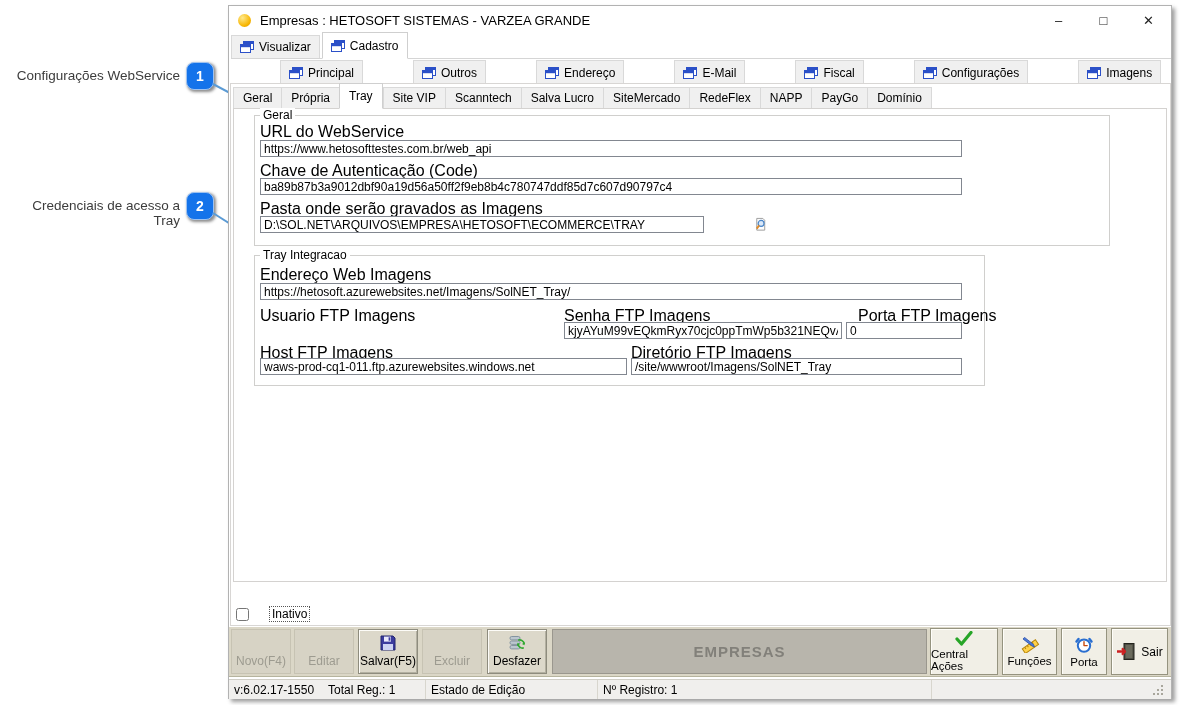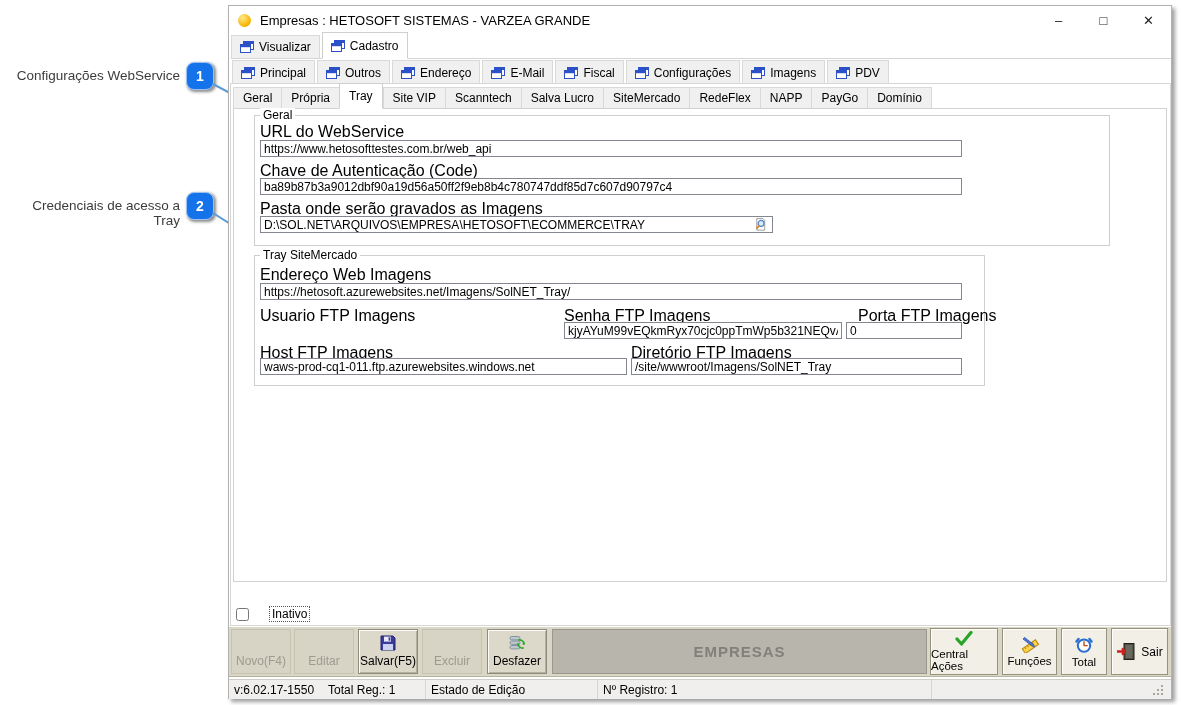--- a/index.html
+++ b/index.html
@@ -29,21 +29,21 @@
 
   
   .tabs{display:flex;align-items:flex-end;}
   .tab{display:flex;align-items:center;gap:5px;background:#f0f0f0;border:1px solid #d9d9d9;
     padding:3px 8px;margin-right:2px;white-space:nowrap;cursor:default;}
   .tab .lbl{position:relative;top:0;}
   .tabs1{position:absolute;left:2px;top:29px;right:0;height:23px;border-bottom:1px solid #d5d5d5;}
   .tabs1 .tab{border-bottom:none;height:16px;}
   .tabs1 .tab.active{background:#fff;height:19px;border:1px solid #cfcfcf;border-bottom:1px solid #fff;margin-bottom:-1px;}
   .tabs2{position:absolute;left:3px;top:52px;right:4px;height:26px;}
-  .tabs2 .tab{border-bottom:none;height:17px;}
+  .tabs2 .tab{border-bottom:none;height:17px;margin-left:48px;}
   .tabs2 .tab.active{background:#fff;height:23px;border:1px solid #cfcfcf;border-bottom:1px solid #fff;margin-bottom:-1px;z-index:2;}
   .tabs3{position:absolute;left:2px;top:2px;height:22px;}
   .tabs3 .tab{border-bottom:none;height:14px;padding:3px 9px;margin-right:0;border-right:none;}
   .tabs3 .tab:last-child{border-right:1px solid #d9d9d9;}
   .tabs3 .tab.active{background:#fff;height:18px;border:1px solid #cfcfcf;border-bottom:1px solid #fff;margin-bottom:-1px;z-index:2;}
 
   .outer-page{position:absolute;left:1px;top:77px;width:941px;height:543px;background:#fff;
     border:1px solid #d8d6d4;box-sizing:border-box;}
   .sub-page{position:absolute;left:2px;top:24px;width:934px;height:474px;background:#fff;
     border:1px solid #d4d2d0;box-sizing:border-box;}
@@ -253,32 +253,32 @@
 
       <div class="sub-page">
 
         <div class="groupbox gb-geral">
           <span class="legend">Geral</span>
           <span class="flabel" style="left:5px;top:7px;">URL do WebService</span>
           <input class="fin" style="left: 5px; top: 24px; width: 702px;" value="https://www.hetosofttestes.com.br/web_api">
           <span class="flabel" style="left:5px;top:46px;">Chave de Autenticação (Code)</span>
           <input class="fin" style="left: 5px; top: 62px; width: 702px;" value="ba89b87b3a9012dbf90a19d56a50ff2f9eb8b4c780747ddf85d7c607d90797c4">
           <span class="flabel" style="left:5px;top:84px;">Pasta onde serão gravados as Imagens</span>
-          <input class="fin" style="left: 5px; top: 100px; width: 513px; padding-right: 22px;" value="D:\SOL.NET\ARQUIVOS\EMPRESA\HETOSOFT\ECOMMERCE\TRAY">
+          <input class="fin" style="left: 5px; top: 100px; width: 444px; padding-right: 22px;" value="D:\SOL.NET\ARQUIVOS\EMPRESA\HETOSOFT\ECOMMERCE\TRAY">
           <span class="browse-btn" style="left:497px;top:101px;">
             <svg width="15" height="15" viewBox="0 0 16 16">
               <path d="M4 1.5 h6.5 l2 2 V14 H4 Z" fill="#fdfdfd" stroke="#9a9a9a"></path>
               <circle cx="8.6" cy="6.8" r="3.1" fill="rgba(190,215,245,.55)" stroke="#4a86c8" stroke-width="1.3"></circle>
               <line x1="6.6" y1="9" x2="4" y2="12.4" stroke="#e08a28" stroke-width="2"></line>
             </svg>
           </span>
         </div>
 
         <div class="groupbox gb-tray">
-          <span class="legend">Tray SiteMercado</span>
+          <span class="legend">Tray Integracao</span>
           <span class="flabel" style="left:5px;top:10px;">Endereço Web Imagens</span>
           <input class="fin" style="left: 5px; top: 27px; width: 702px;" value="https://hetosoft.azurewebsites.net/Imagens/SolNET_Tray/">
           <span class="flabel" style="left:5px;top:51px;">Usuario FTP Imagens</span>
           <span class="flabel" style="left:309px;top:51px;">Senha FTP Imagens</span>
           <span class="flabel" style="left:591px;top:51px;margin-left:12px;">Porta FTP Imagens</span>
           <input class="fin" style="left: 309px; top: 66px; width: 278px;" value="kjyAYuM99vEQkmRyx70cjc0ppTmWp5b321NEQvA3ajM">
           <input class="fin" style="left: 591px; top: 66px; width: 116px;" value="0">
           <span class="flabel" style="left:5px;top:88px;">Host FTP Imagens</span>
           <span class="flabel" style="left:376px;top:88px;">Diretório FTP Imagens</span>
           <input class="fin" style="left: 5px; top: 102px; width: 367px;" value="waws-prod-cq1-011.ftp.azurewebsites.windows.net">
@@ -343,21 +343,21 @@
           <path d="M3 2 l9 7 2.5 1 -1-2.6 -9-7 Z" fill="#4a78d8" stroke="#2a4fa8" stroke-width="0.8"></path>
         </svg>
         <span>Funções</span>
       </div>
       <div class="abtn" style="left:832px;width:46px;">
         <svg width="18" height="18" viewBox="0 0 18 18">
           <path d="M3.5 3 L1.5 5.5 M14.5 3 L16.5 5.5" stroke="#2a6fd0" stroke-width="2.4" stroke-linecap="round"></path>
           <circle cx="9" cy="9.6" r="6.2" fill="#fff" stroke="#2a6fd0" stroke-width="2"></circle>
           <path d="M9 9.6 V5.8 M9 9.6 h3.2" stroke="#c84a10" stroke-width="1.4" stroke-linecap="round"></path>
         </svg>
-        <span>Total</span>
+        <span>Porta</span>
       </div>
       <div class="abtn horiz" style="left:882px;width:57px;">
         <svg width="20" height="19" viewBox="0 0 20 19">
           <rect x="8" y="1.5" width="10" height="16" fill="#4c4c42" stroke="#23231c"></rect>
           <rect x="9.6" y="3" width="6.8" height="13" fill="#6a6a5c"></rect>
           <path d="M1 9.5 h8 l-3-3.2 M9 9.5 l-3 3.2" fill="none" stroke="#cc2020" stroke-width="2.4" stroke-linejoin="round"></path>
         </svg>
         <span>Sair</span>
       </div>
     </div>

